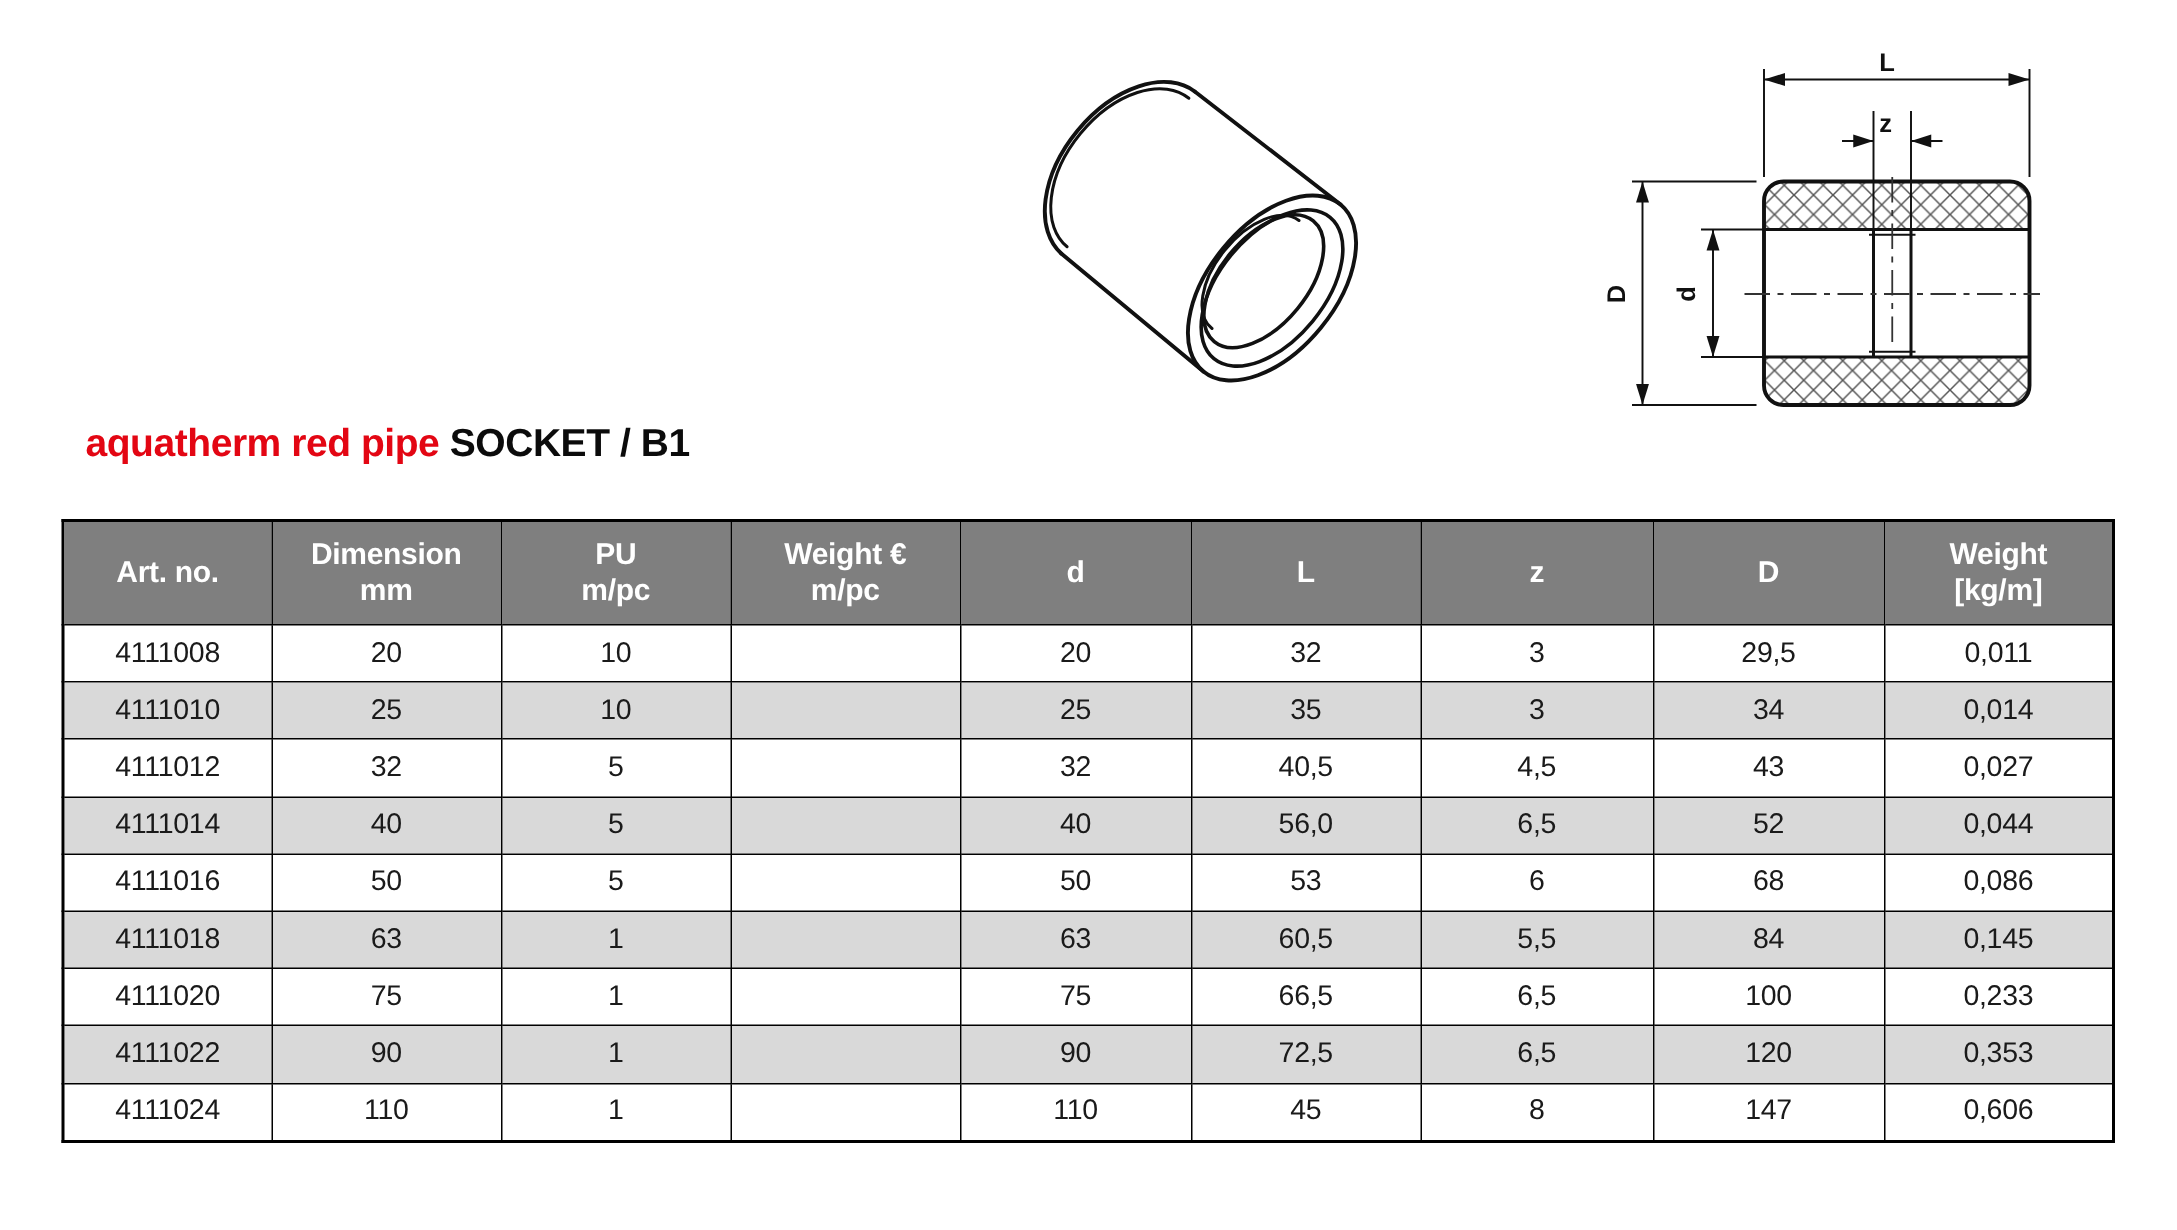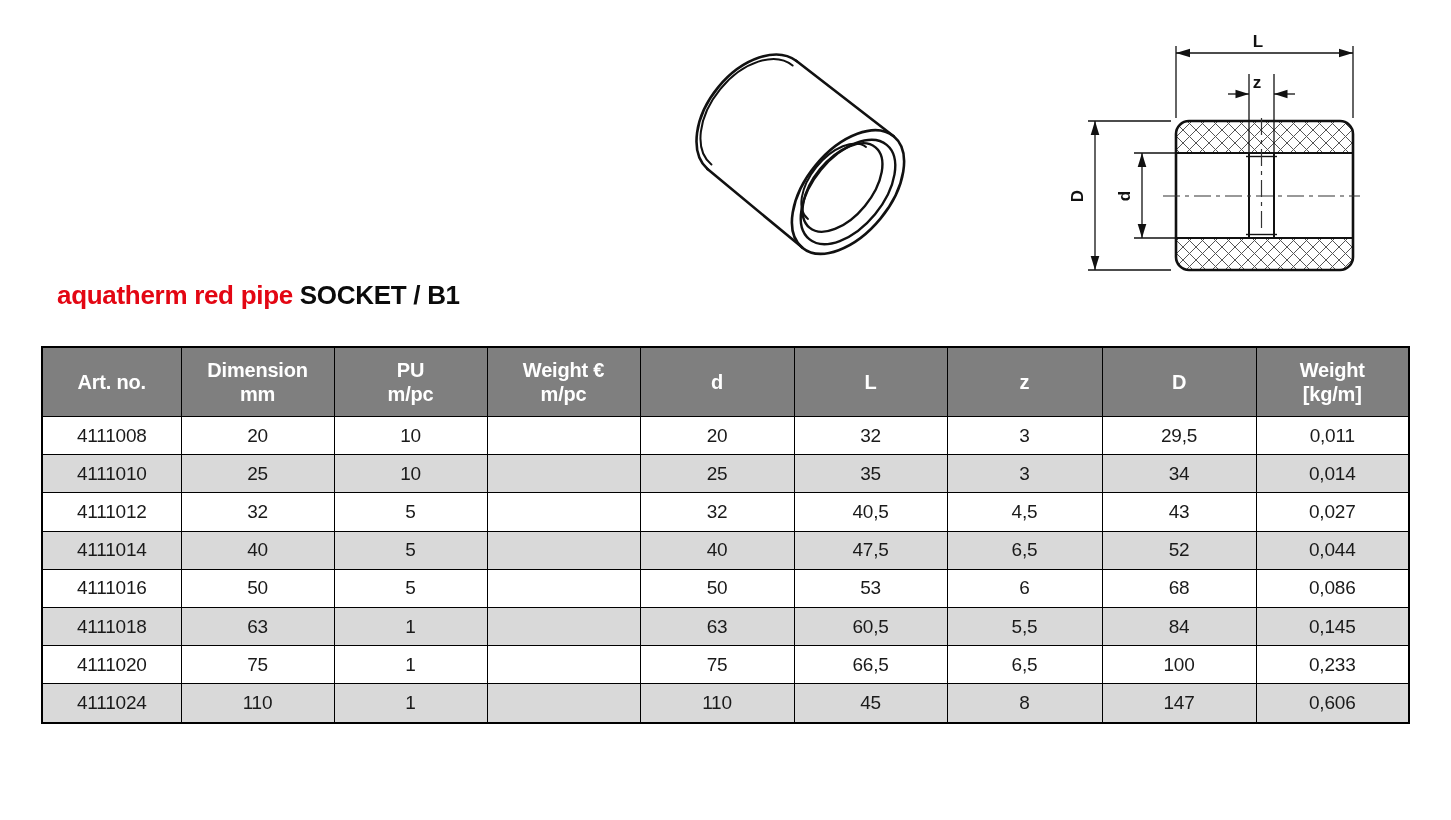--- a/index.html
+++ b/index.html
@@ -197,21 +197,21 @@
       <td>4,5</td>
       <td>43</td>
       <td>0,027</td>
     </tr>
         <tr>
       <td>4111014</td>
       <td>40</td>
       <td>5</td>
       <td></td>
       <td>40</td>
-      <td>47,5</td>
+      <td>56,0</td>
       <td>6,5</td>
       <td>52</td>
       <td>0,044</td>
     </tr>
         <tr>
       <td>4111016</td>
       <td>50</td>
       <td>5</td>
       <td></td>
       <td>50</td>
@@ -236,20 +236,31 @@
       <td>75</td>
       <td>1</td>
       <td></td>
       <td>75</td>
       <td>66,5</td>
       <td>6,5</td>
       <td>100</td>
       <td>0,233</td>
     </tr>
         <tr>
+      <td>4111022</td>
+      <td>90</td>
+      <td>1</td>
+      <td></td>
+      <td>90</td>
+      <td>72,5</td>
+      <td>6,5</td>
+      <td>120</td>
+      <td>0,353</td>
+    </tr>
+        <tr>
       <td>4111024</td>
       <td>110</td>
       <td>1</td>
       <td></td>
       <td>110</td>
       <td>45</td>
       <td>8</td>
       <td>147</td>
       <td>0,606</td>
     </tr>

